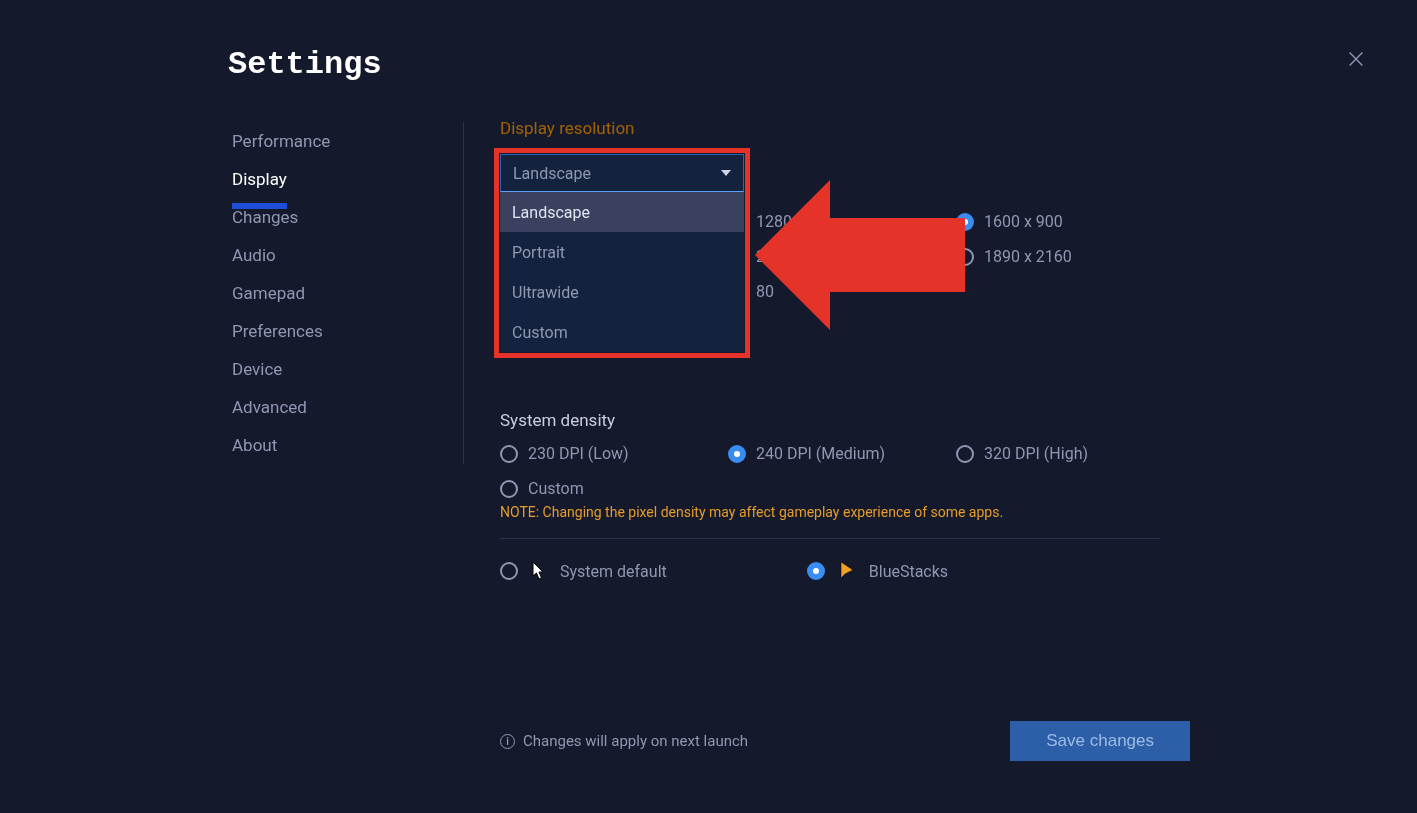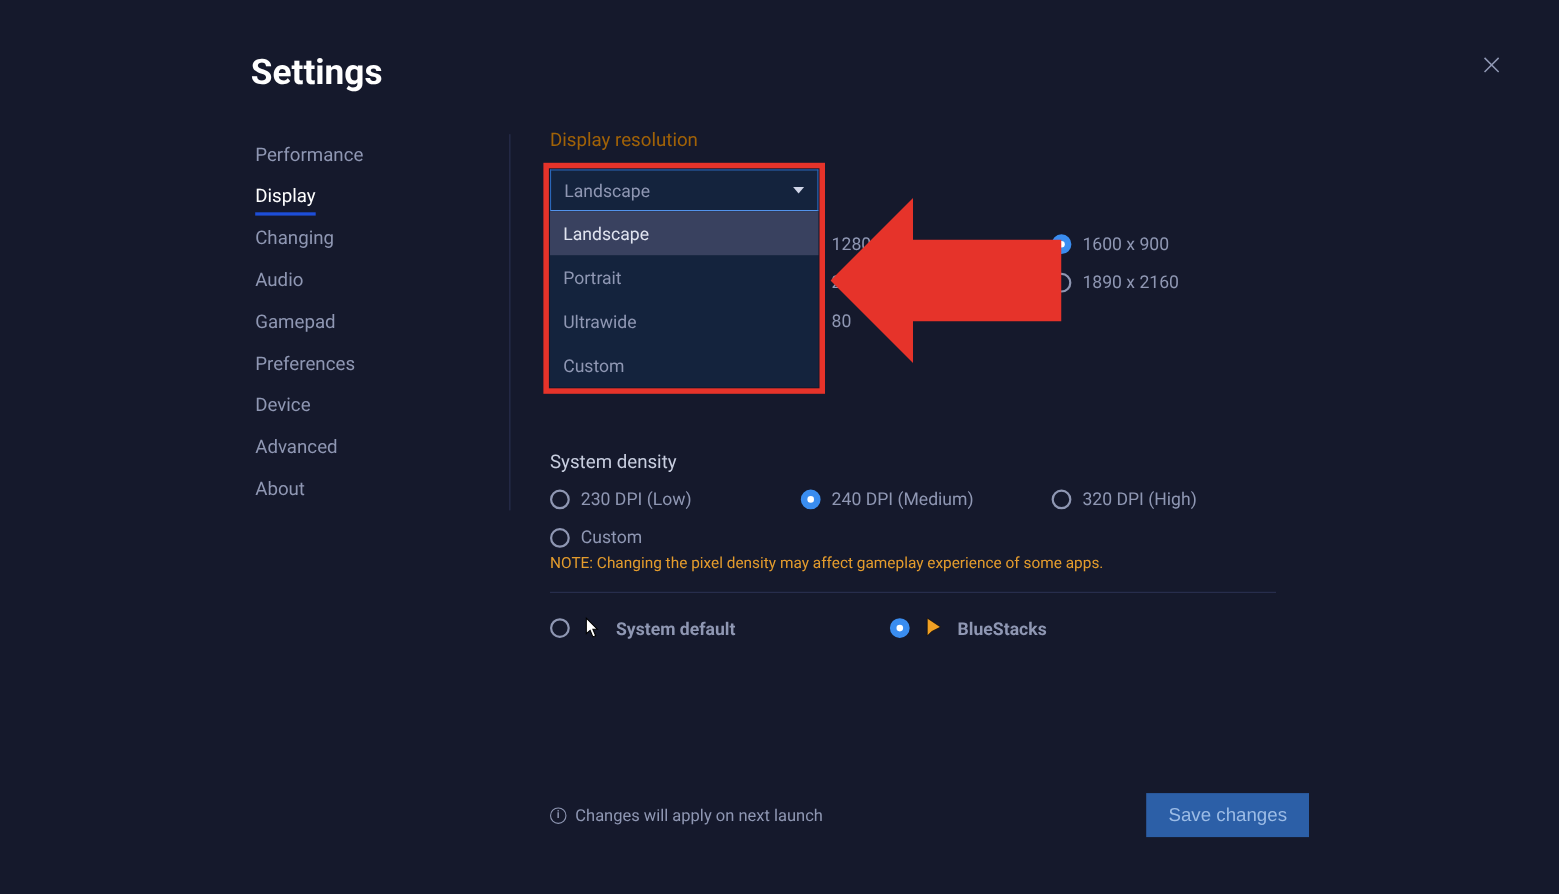--- a/index.html
+++ b/index.html
@@ -27,20 +27,21 @@
     overflow:hidden;
     position:relative;
   }
   .title{
     position:absolute;
     top:46px;
     left:228px;
     font-size:32px;
     font-weight:700;
     color:#fff;
+    font-family:Liberation Mono, monospace;
   }
   .close{
     position:absolute;
     top:48px;
     right:50px;
     width:22px;
     height:22px;
     cursor:pointer;
     color:var(--muted);
   }
@@ -57,22 +58,22 @@
   .side-item{
     font-size:17px;
     color:var(--muted);
     padding:9px 0;
     cursor:pointer;
   }
   .side-item.active{
     color:#fff;
   }
   .side-item.active span{
-    border-bottom:3px solid #1d4ed8;
-    padding-bottom:4px;
+    border-bottom:6px solid #1d4ed8;
+    padding-bottom:14px;
   }
 
   .content{
     position:absolute;
     top:118px;
     left:500px;
     width:660px;
   }
   .section-label{
     font-size:17px;
@@ -191,21 +192,20 @@
     display:flex;
     gap:140px;
     margin-top:14px;
   }
   .mouse-item{
     display:flex;
     align-items:center;
     gap:14px;
     font-size:16px;
     color:var(--muted);
-    font-weight:bold;
   }
 
   .footer{
     position:absolute;
     bottom:52px;
     left:500px;
     width:690px;
     display:flex;
     align-items:center;
     justify-content:space-between;
@@ -225,21 +225,21 @@
     align-items:center;
     justify-content:center;
     font-size:10px;
     font-weight:600;
     color:var(--muted);
   }
   .save-btn{
     background:var(--save-bg);
     color:var(--save-text);
     font-size:17px;
-    padding:10px 20px;
+    padding:10px 36px;
     border:none;
     cursor:pointer;
   }
 
   
   .arrow{
     position:absolute;
     top:180px;
     left:755px;
     z-index:40;
@@ -261,21 +261,21 @@
 
 <div class="close">
   <svg viewBox="0 0 24 24" fill="none" stroke="currentColor" stroke-width="1.5">
       <path d="M5 5 L19 19 M19 5 L5 19"></path>
     </svg>
 </div>
 
 <div class="sidebar">
   <div class="side-item"><span>Performance</span></div>
   <div class="side-item active"><span>Display</span></div>
-  <div class="side-item"><span>Changing</span></div>
+  <div class="side-item"><span>Changes</span></div>
   <div class="side-item"><span>Audio</span></div>
   <div class="side-item"><span>Gamepad</span></div>
   <div class="side-item"><span>Preferences</span></div>
   <div class="side-item"><span>Device</span></div>
   <div class="side-item"><span>Advanced</span></div>
   <div class="side-item"><span>About</span></div>
 </div>
 
 <div class="content">
 

